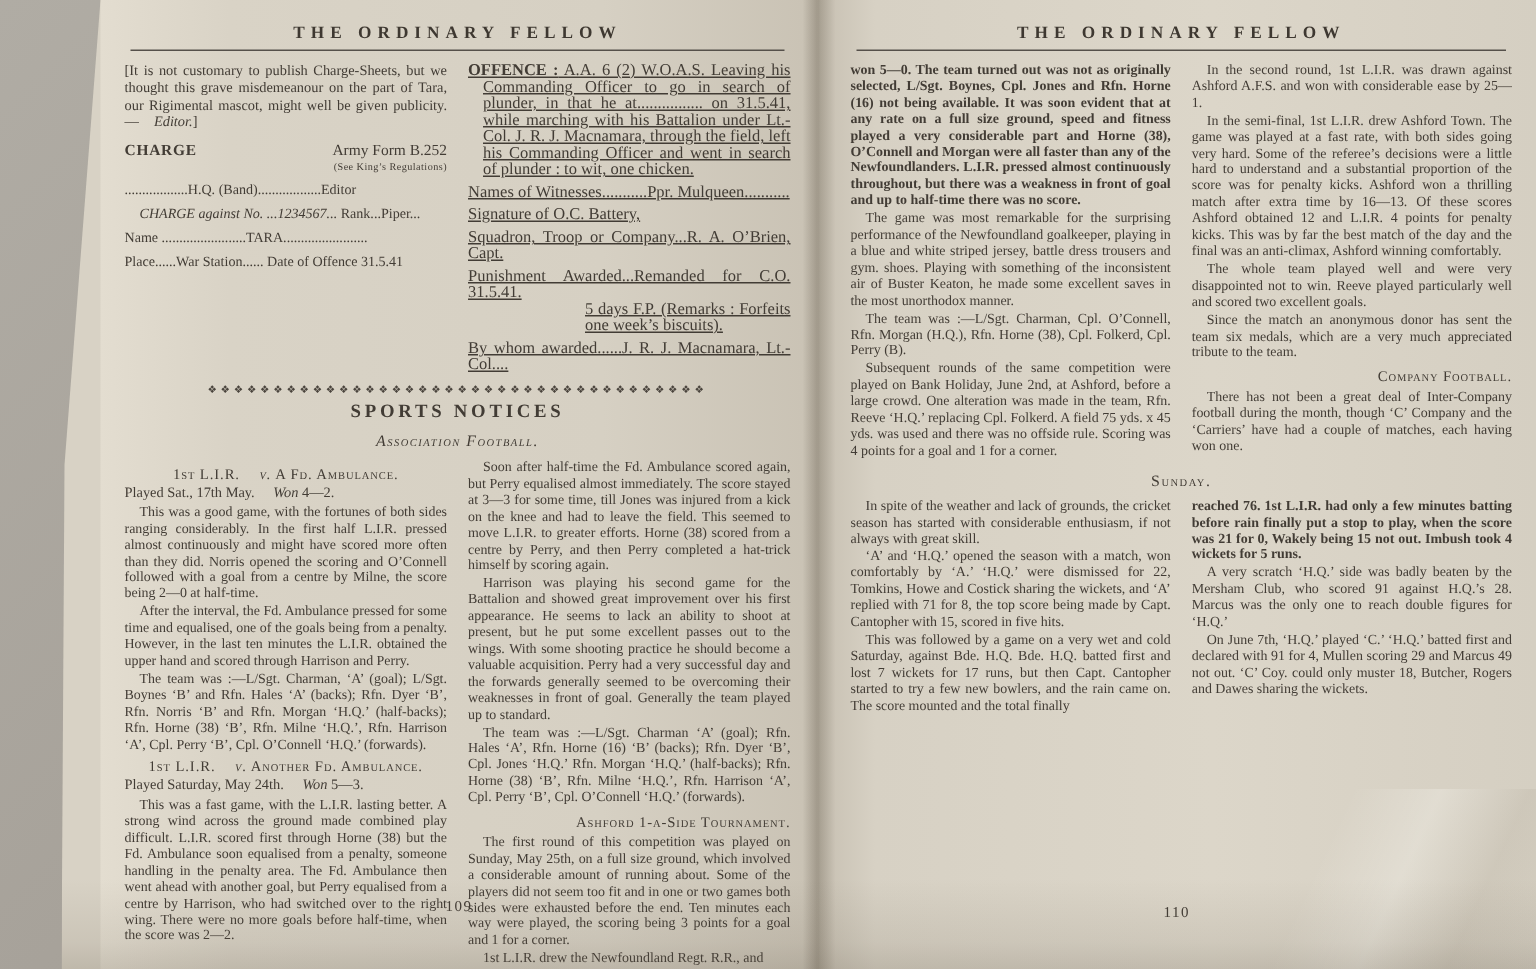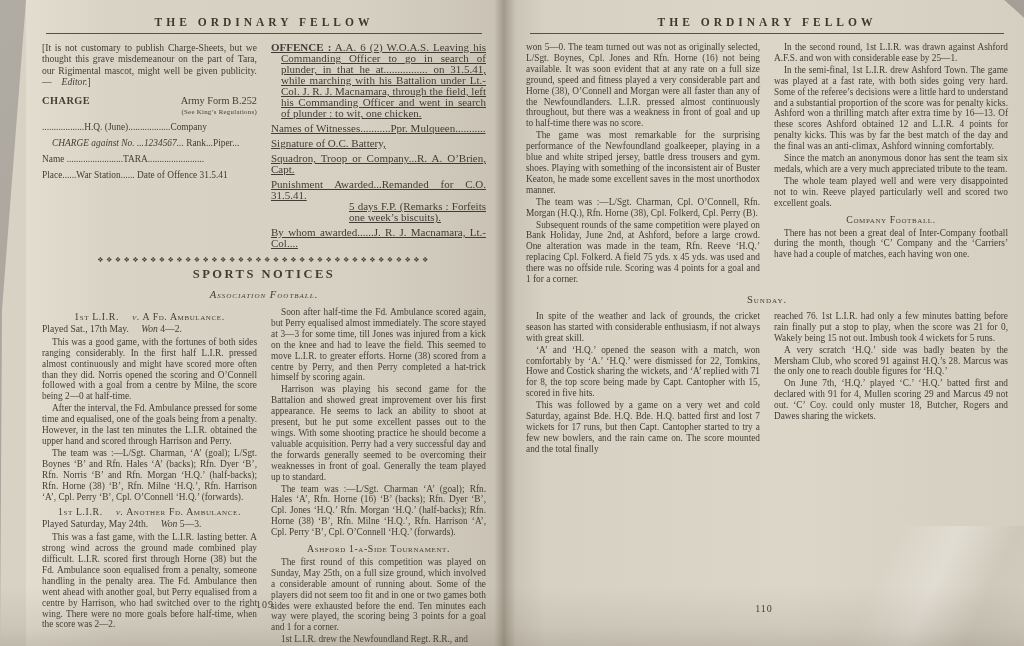--- a/index.html
+++ b/index.html
@@ -2,21 +2,21 @@
 <html><head>
 <meta charset="utf-8">
 <style>
   html,body{margin:0;padding:0;}
   body{width:1024px;height:646px;overflow:hidden;background:#a7a29a;
        font-family:"Liberation Serif","DejaVu Serif",serif;color:#423c35;}
   .photo{position:relative;width:1024px;height:646px;
          background:linear-gradient(135deg,#b0aca4 0%,#a7a29a 40%,#9d9890 100%);}
   .book{position:absolute;inset:0;
         clip-path:polygon(26px 0,1004px 0,1024px 18px,1024px 646px,0 646px,2px 310px);
-        background:#d8d2c5;}
+        background:#d8d2c5;margin-left:41px;}
   .page{position:absolute;top:0;bottom:0;}
   .page-left{left:26px;width:478px;
      background:linear-gradient(90deg,#e3ddd0 0%,#d9d3c6 18%,#d6d0c3 70%,#c9c2b4 100%);}
   .page-right{left:504px;right:0;
      background:linear-gradient(90deg,#c6bfb1 0%,#d7d1c4 8%,#dcd6c9 55%,#d5cfc2 100%);}
   .gutter{position:absolute;left:494px;top:0;bottom:0;width:22px;pointer-events:none;
      background:linear-gradient(90deg,rgba(70,60,45,0) 0%,rgba(70,60,45,.30) 45%,
                 rgba(70,60,45,.22) 55%,rgba(70,60,45,0) 100%);}
   .bottom-shade{position:absolute;left:0;right:0;bottom:0;height:60px;pointer-events:none;
      background:linear-gradient(180deg,rgba(90,80,65,0) 0%,rgba(90,80,65,.10) 70%,rgba(90,80,65,.20) 100%);}
@@ -25,21 +25,21 @@
   .page-right .page-inner{padding:16px 16px 0 22px;}
 
   .running-header{text-align:center;font-size:11.5px;letter-spacing:4px;
      font-weight:bold;color:#3e3831;}
   .header-rule{height:1px;background:#55504a;margin:5px 4px 8px 4px;}
 
   .two-col{display:grid;grid-template-columns:1fr 1fr;column-gap:14px;}
   .col{font-size:9.3px;line-height:10.9px;text-align:justify;}
 
   p{margin:0 0 1px 0;text-indent:10px;}
-  p.noindent{text-indent:0;}
+  p.noindent{text-indent:0;font-weight:bold;}
   .hang{text-indent:-10px;padding-left:10px;margin-bottom:2px;}
 
   .note{font-size:9.6px;line-height:11.4px;margin-bottom:8px;}
   .charge-head{display:flex;justify-content:space-between;align-items:flex-start;
      margin-bottom:2px;font-size:10.3px;}
   .charge-label{font-weight:bold;letter-spacing:.5px;}
   .form-ref{text-align:right;}
   .form-note{display:block;font-size:6.8px;letter-spacing:.3px;}
   .form-line{font-size:9.4px;line-height:16px;white-space:nowrap;overflow:hidden;}
   .it{font-style:italic;padding-left:10px;}
@@ -49,21 +49,21 @@
 
   .ornament-divider{text-align:center;font-size:7px;letter-spacing:2.5px;color:#4a443d;
      margin:7px 0 3px 0;white-space:nowrap;overflow:hidden;}
   .sports-title{text-align:center;font-weight:bold;font-size:12.5px;
      letter-spacing:2.5px;margin:2px 0 7px 0;}
   .section-title{text-align:center;font-variant:small-caps;font-size:10.6px;
      letter-spacing:1px;margin:0 0 7px 0;font-style:italic;}
   .match-title{text-align:center;font-variant:small-caps;font-size:9.8px;
      letter-spacing:.6px;margin:5px 0 1px 0;text-indent:0;}
   .match-sub{text-align:left;font-size:9.6px;margin:0 0 2px 0;text-indent:0;}
-  .sub-heading{text-align:center;font-variant:small-caps;font-size:9.8px;
+  .sub-heading{text-align:right;font-variant:small-caps;font-size:9.8px;
      letter-spacing:.6px;margin:6px 0 2px 0;text-indent:0;}
   .cricket-heading{text-align:center;font-variant:small-caps;font-size:10.6px;
      letter-spacing:1px;margin:8px 0 6px 0;}
   .page-number{position:absolute;font-size:10px;letter-spacing:1px;}
   .page-left .page-number{left:0;right:0;bottom:36px;text-align:center;}
   .page-right .page-number{left:0;right:0;bottom:32px;text-align:center;}
   .crease{position:absolute;pointer-events:none;}
   .crease-br{right:0;bottom:0;width:340px;height:120px;
      background:linear-gradient(115deg,rgba(255,255,250,0) 55%,rgba(255,255,250,.25) 70%,rgba(140,130,112,.10) 85%,rgba(255,255,250,0) 100%);}
 </style>
@@ -78,21 +78,21 @@
         <div class="running-header">THE ORDINARY FELLOW</div>
         <div class="header-rule"></div>
 
         <div class="two-col">
           <div class="col">
             <div class="note"><span>[It is not customary to publish Charge-Sheets, but we thought this grave misdemeanour on the part of Tara, our Rigimental mascot, might well be given publicity.—</span><span class="it">Editor.</span><span>]</span></div>
             <div class="charge-head">
               <span class="charge-label">CHARGE</span>
               <span class="form-ref"><span>Army Form B.252</span><span class="form-note">(See King’s Regulations)</span></span>
             </div>
-            <div class="form-line">..................H.Q.  (June)..................Company</div>
+            <div class="form-line">..................H.Q.  (Band)..................Editor</div>
             <div class="form-line"><span class="it">CHARGE against No. ...1234567...</span><span>  Rank...Piper...</span></div>
             <div class="form-line">Name ........................TARA........................</div>
             <div class="form-line">Place......War Station......  Date of Offence 31.5.41</div>
           </div>
 
           <div class="col offence-lines">
             <div class="hang"><b>OFFENCE :</b><span> A.A. 6 (2) W.O.A.S. Leaving his Commanding Officer to go in search of plunder, in that he at................ on 31.5.41, while marching with his Battalion under Lt.-Col. J. R. J. Macnamara, through the field, left his Commanding Officer and went in search of plunder : to wit, one chicken.</span></div>
             <div class="off-row">Names of Witnesses...........Ppr. Mulqueen...........</div>
             <div class="off-row">Signature of O.C. Battery,</div>
             <div class="off-row">Squadron, Troop or Company...R. A. O’Brien, Capt.</div>
@@ -139,22 +139,22 @@
         <div class="two-col">
           <div class="col">
             <p class="noindent">won 5—0.  The team turned out was not as originally selected, L/Sgt. Boynes, Cpl. Jones and Rfn. Horne (16) not being available.  It was soon evident that at any rate on a full size ground, speed and fitness played a very considerable part and Horne (38), O’Connell and Morgan were all faster than any of the Newfoundlanders.  L.I.R. pressed almost continuously throughout, but there was a weakness in front of goal and up to half-time there was no score.</p>
             <p>The game was most remarkable for the surprising performance of the Newfoundland goalkeeper, playing in a blue and white striped jersey, battle dress trousers and gym. shoes.  Playing with something of the inconsistent air of Buster Keaton, he made some excellent saves in the most unorthodox manner.</p>
             <p>The team was :—L/Sgt. Charman, Cpl. O’Connell, Rfn. Morgan (H.Q.), Rfn. Horne (38), Cpl. Folkerd, Cpl. Perry (B).</p>
             <p>Subsequent rounds of the same competition were played on Bank Holiday, June 2nd, at Ashford, before a large crowd.  One alteration was made in the team, Rfn. Reeve ‘H.Q.’ replacing Cpl. Folkerd.  A field 75 yds. x 45 yds. was used and there was no offside rule.  Scoring was 4 points for a goal and 1 for a corner.</p>
           </div>
           <div class="col">
             <p>In the second round, 1st L.I.R. was drawn against Ashford A.F.S. and won with considerable ease by 25—1.</p>
             <p>In the semi-final, 1st L.I.R. drew Ashford Town. The game was played at a fast rate, with both sides going very hard.  Some of the referee’s decisions were a little hard to understand and a substantial proportion of the score was for penalty kicks.  Ashford won a thrilling match after extra time by 16—13.  Of these scores Ashford obtained 12 and L.I.R. 4 points for penalty kicks.  This was by far the best match of the day and the final was an anti-climax, Ashford winning comfortably.</p>
+            <p>The whole team played well and were very disappointed not to win.  Reeve played particularly well and scored two excellent goals.</p>
             <p>Since the match an anonymous donor has sent the team six medals, which are a very much appreciated tribute to the team.</p>
-            <p>The whole team played well and were very disappointed not to win.  Reeve played particularly well and scored two excellent goals.</p>
             <p class="sub-heading">Company Football.</p>
             <p>There has not been a great deal of Inter-Company football during the month, though ‘C’ Company and the ‘Carriers’ have had a couple of matches, each having won one.</p>
           </div>
         </div>
 
         <div class="cricket-heading">Sunday.</div>
 
         <div class="two-col">
           <div class="col">
             <p>In spite of the weather and lack of grounds, the cricket season has started with considerable enthusiasm, if not always with great skill.</p>

